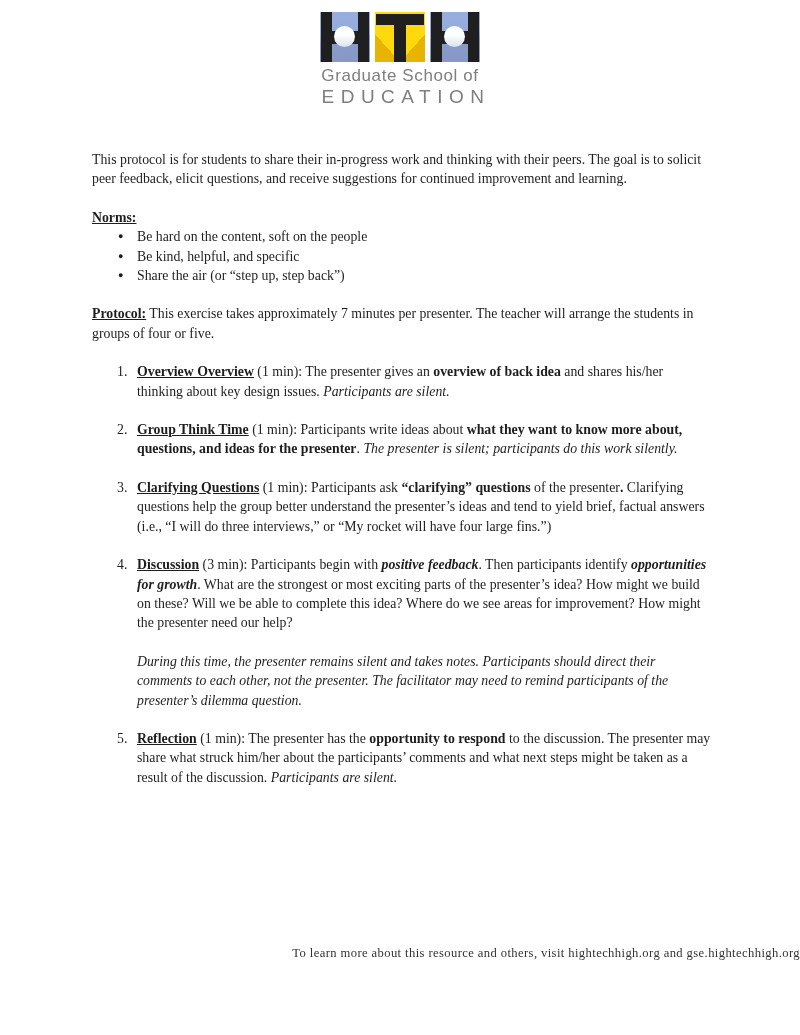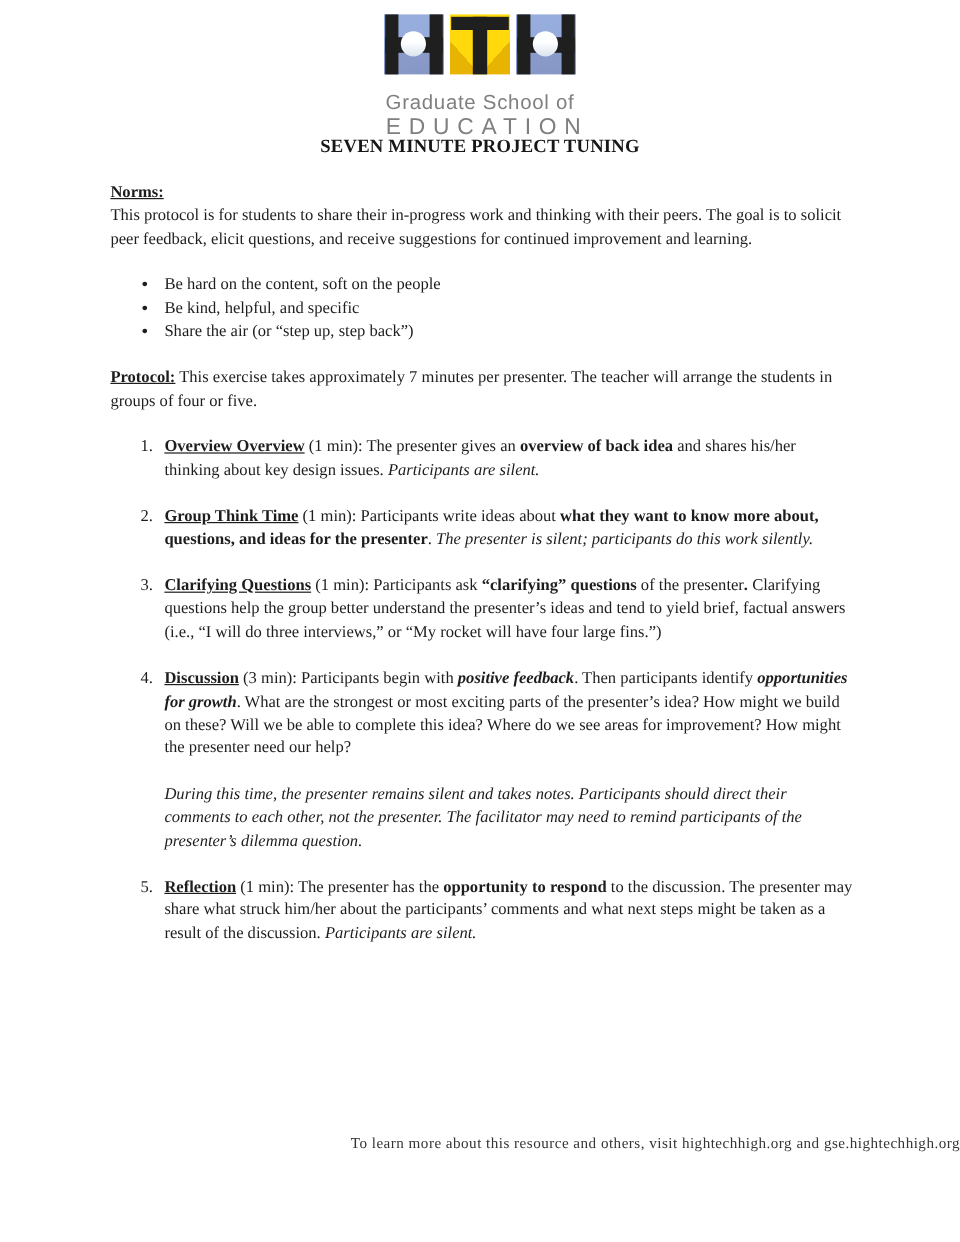--- a/index.html
+++ b/index.html
@@ -14,21 +14,21 @@
   .sq-h{background:linear-gradient(172deg,#97aedd 0%,#95abdc 44%,#8a9aca 56%,#8797c5 100%);}
   .sq-t{background:conic-gradient(from 270deg at 50% 100%,
         #e7b404 0deg 48deg,#ffd90b 48deg 132deg,#e7b404 132deg 180deg,#e7b404 180deg 360deg);}
   .hbar{position:absolute;top:0;bottom:0;width:11px;background:#1f1f1f;}
   .hbar.l{left:1px;} .hbar.r{right:1px;}
   .hcross{position:absolute;left:1px;right:1px;top:19px;height:13px;background:#1f1f1f;}
   .hdot{position:absolute;left:14px;top:14px;width:21px;height:21px;border-radius:50%;
         background:linear-gradient(180deg,#fdfeff 45%,#d9e4ef 100%);}
   .tbar-top{position:absolute;left:1px;right:1px;top:2px;height:11px;background:#1f1f1f;}
   .tbar-stem{position:absolute;left:19px;width:12px;top:2px;bottom:0;background:#1f1f1f;}
-  .sub1{margin-top:9px;font-family:"Liberation Sans", sans-serif;font-size:17px;
+  .sub1{margin-top:0;font-family:"Liberation Sans", sans-serif;font-size:17px;
         color:#7f7f7f;letter-spacing:0.6px;}
   .sub2{font-family:"Liberation Sans", sans-serif;font-size:19px;color:#7f7f7f;
         letter-spacing:6.5px;padding-left:12px;}
   
   .doc-title{position:absolute;top:114px;left:0;width:100%;text-align:center;
         font-size:15.5px;font-weight:bold;letter-spacing:0.2px;color:#171717;}
   
   .doc{position:absolute;left:92px;top:150px;width:620px;
         font-size:13.8px;line-height:19.4px;}
   .blk{margin:0 0 19px 0;white-space:pre-wrap;}
@@ -68,25 +68,24 @@
         <i class="hbar l"></i>
         <i class="hbar r"></i>
         <i class="hcross"></i>
         <i class="hdot"></i>
       </div>
     </div>
     <div class="sub1">Graduate School of</div>
     <div class="sub2">EDUCATION</div>
   </div>
 
-  <div class="doc-title">SEVEN MINUTE PROJECT TUNING</div>
 
   <div class="doc" id="doc-body">
+      <div class="blk p"><span>This protocol is for students to share their in-progress work and thinking with their peers. The goal is to solicit peer feedback, elicit questions, and receive suggestions for continued improvement and learning.</span></div>
       <div class="blk heading"><span class="b u">Norms:</span></div>
-      <div class="blk p"><span>This protocol is for students to share their in-progress work and thinking with their peers. The goal is to solicit peer feedback, elicit questions, and receive suggestions for continued improvement and learning.</span></div>
       <div class="blk list"><div class="li"><span class="marker bullet">●</span><span class="litext"><span>Be hard on the content, soft on the people</span></span></div><div class="li"><span class="marker bullet">●</span><span class="litext"><span>Be kind, helpful, and specific</span></span></div><div class="li"><span class="marker bullet">●</span><span class="litext"><span>Share the air (or “step up, step back”)</span></span></div></div>
       <div class="blk p"><span class="b u">Protocol:</span><span> This exercise takes approximately 7 minutes per presenter. The teacher will arrange the students in groups of four or five.</span></div>
       <div class="li num-li">
         <span class="marker num">1.</span>
         <span class="litext"><div class="step-para"><span class="b u">Overview Overview</span><span> (1 min): The presenter gives an </span><span class="b ">overview of back idea</span><span> and shares his/her thinking about key design issues. </span><span class="i ">Participants are silent.</span></div></span>
       </div>
       <div class="li num-li">
         <span class="marker num">2.</span>
         <span class="litext"><div class="step-para"><span class="b u">Group Think Time</span><span> (1 min): Participants write ideas about </span><span class="b ">what they want to know more about, questions, and ideas for the presenter</span><span>. </span><span class="i ">The presenter is silent; participants do this work silently.</span></div></span>
       </div>

